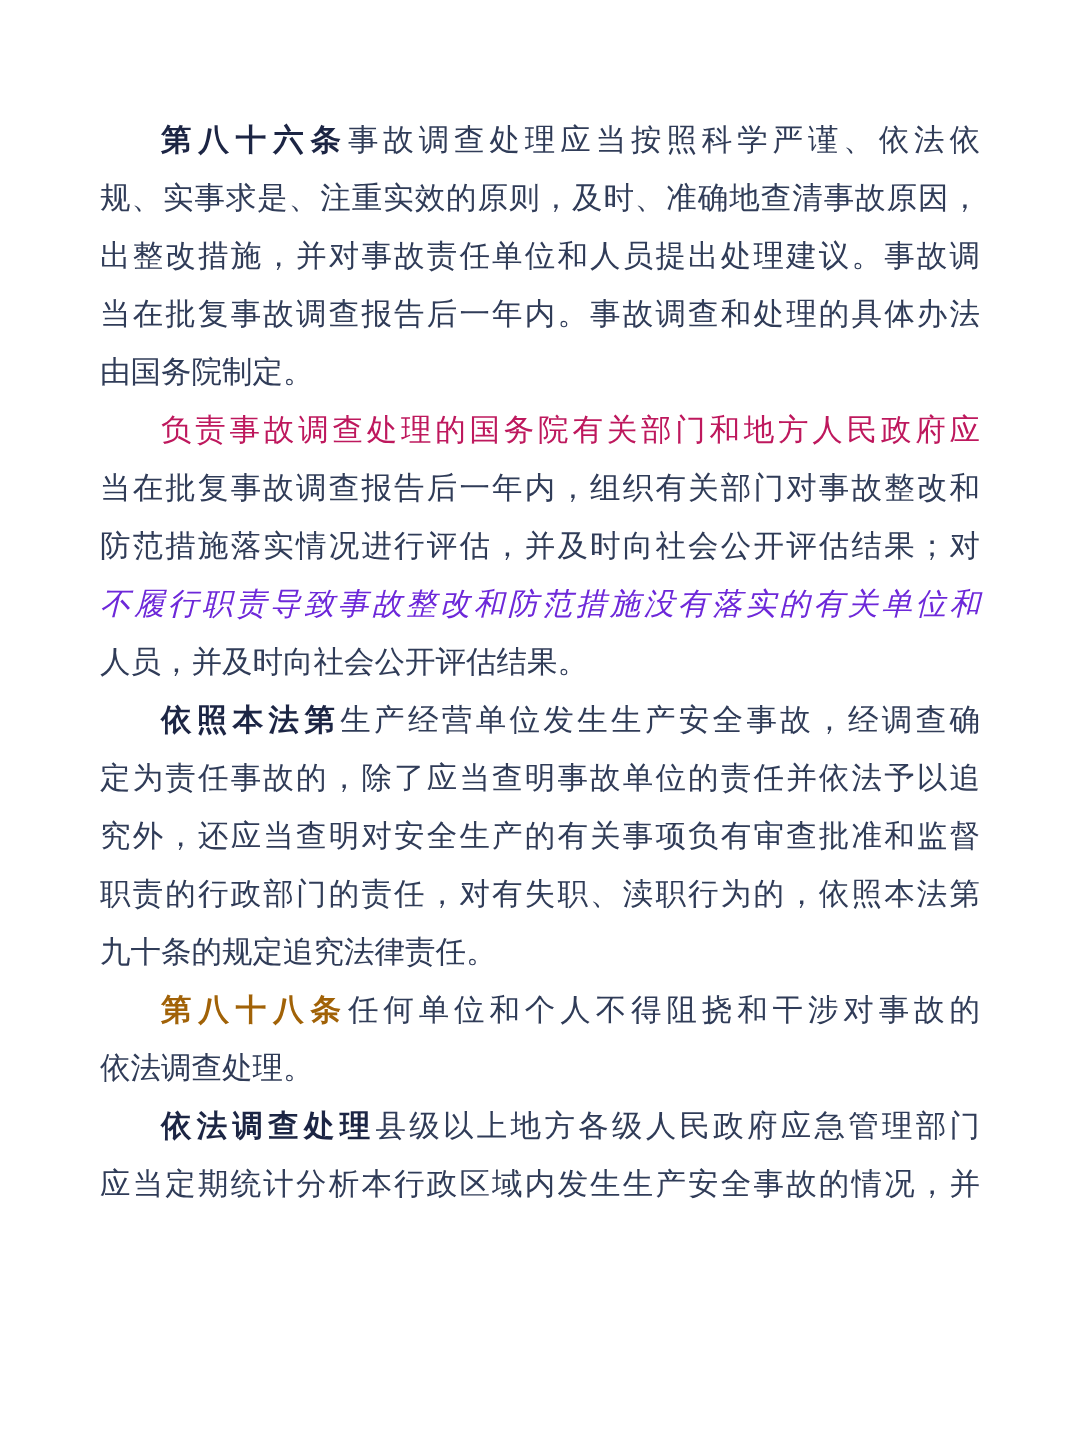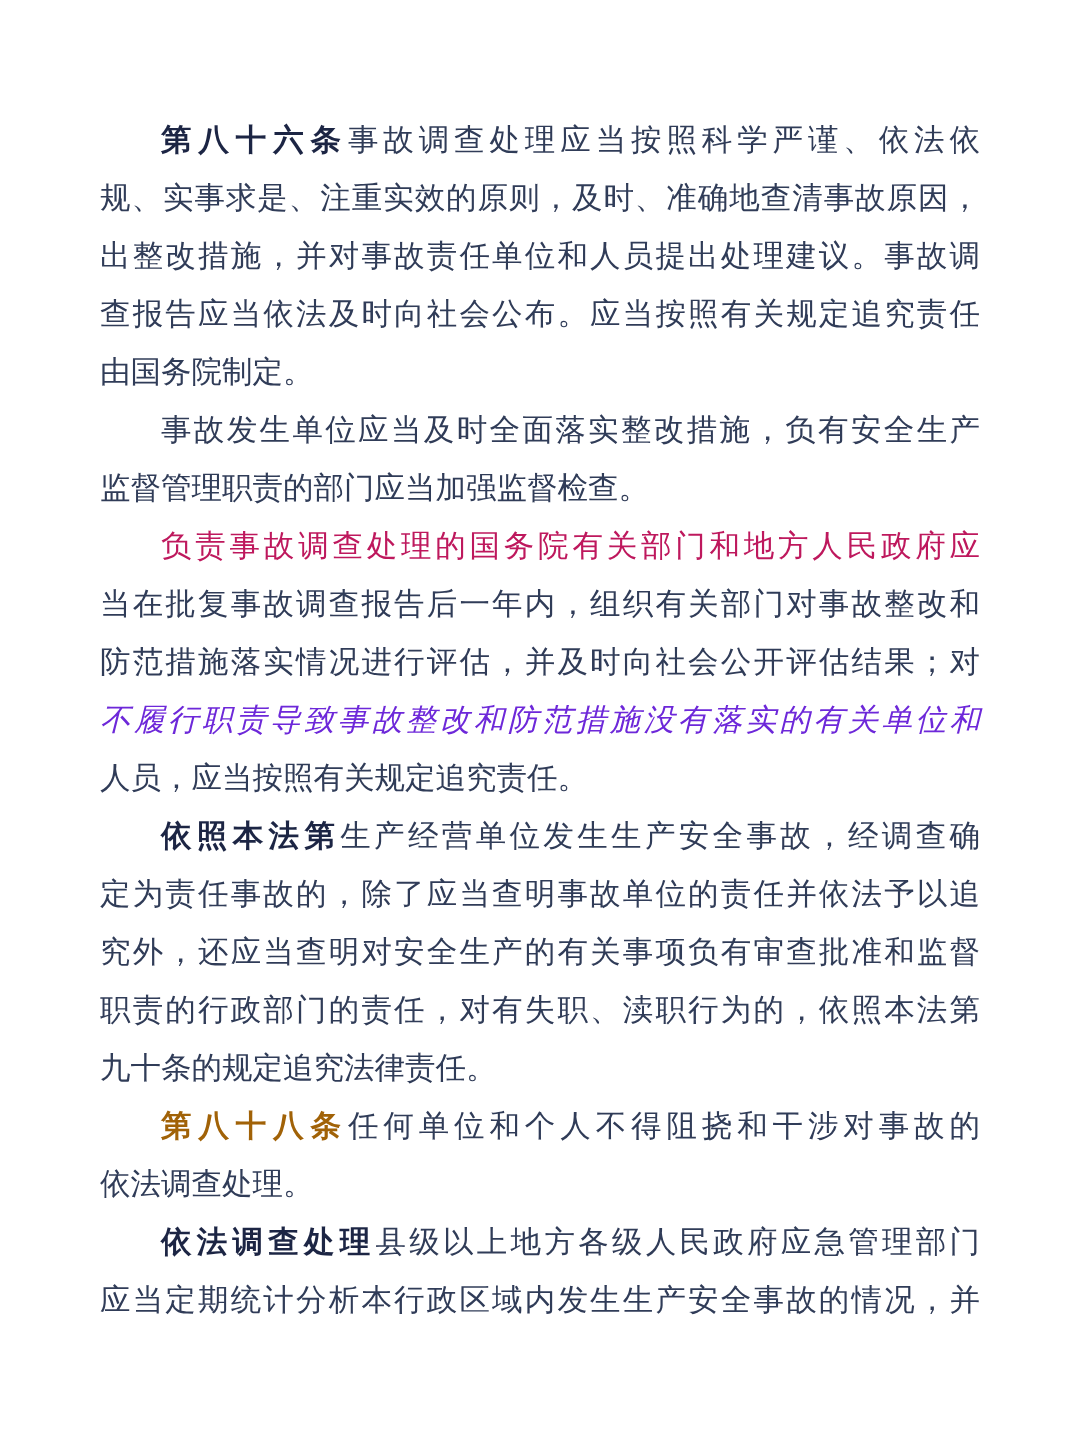--- a/index.html
+++ b/index.html
@@ -47,33 +47,29 @@
   }
 </style>
 </head>
 <body>
 
 <div class="page" style="background: rgb(255, 255, 255);">
     <div class="paragraph">
       <div class="line first" style="color: rgb(48, 60, 88);"><span class="article-label" style="color: rgb(28, 37, 68);">第八十六条</span>事故调查处理应当按照科学严谨、依法依</div>
       <div class="line" style="color: rgb(48, 60, 88);">规、实事求是、注重实效的原则，及时、准确地查清事故原因，</div>
       <div class="line" style="color: rgb(48, 60, 88);">出整改措施，并对事故责任单位和人员提出处理建议。事故调</div>
-      <div class="line" style="color: rgb(48, 60, 88);">查报告应当依法及时向社会公布。应当按照有关规定追究责任</div>
+      <div class="line" style="color: rgb(48, 60, 88);">当在批复事故调查报告后一年内。事故调查和处理的具体办法</div>
       <div class="line last" style="color: rgb(48, 60, 88);">由国务院制定。</div>
-    </div>
-    <div class="paragraph">
-      <div class="line first" style="color: rgb(48, 60, 88);">事故发生单位应当及时全面落实整改措施，负有安全生产</div>
-      <div class="line last" style="color: rgb(48, 60, 88);">监督管理职责的部门应当加强监督检查。</div>
     </div>
     <div class="paragraph">
       <div class="line first" style="color: #be185d;">负责事故调查处理的国务院有关部门和地方人民政府应</div>
       <div class="line" style="color: rgb(48, 60, 88);">当在批复事故调查报告后一年内，组织有关部门对事故整改和</div>
       <div class="line" style="color: rgb(48, 60, 88);">防范措施落实情况进行评估，并及时向社会公开评估结果；对</div>
       <div class="line" style="color: #6d28d9; font-style: italic;">不履行职责导致事故整改和防范措施没有落实的有关单位和</div>
-      <div class="line last" style="color: rgb(48, 60, 88);">人员，应当按照有关规定追究责任。</div>
+      <div class="line last" style="color: rgb(48, 60, 88);">人员，并及时向社会公开评估结果。</div>
     </div>
     <div class="paragraph">
       <div class="line first" style="color: rgb(48, 60, 88);"><span class="article-label" style="color: rgb(28, 37, 68);">依照本法第</span>生产经营单位发生生产安全事故，经调查确</div>
       <div class="line" style="color: rgb(48, 60, 88);">定为责任事故的，除了应当查明事故单位的责任并依法予以追</div>
       <div class="line" style="color: rgb(48, 60, 88);">究外，还应当查明对安全生产的有关事项负有审查批准和监督</div>
       <div class="line" style="color: rgb(48, 60, 88);">职责的行政部门的责任，对有失职、渎职行为的，依照本法第</div>
       <div class="line last" style="color: rgb(48, 60, 88);">九十条的规定追究法律责任。</div>
     </div>
     <div class="paragraph">
       <div class="line first" style="color: rgb(48, 60, 88);"><span class="article-label" style="color: #a16207;">第八十八条</span>任何单位和个人不得阻挠和干涉对事故的</div>

